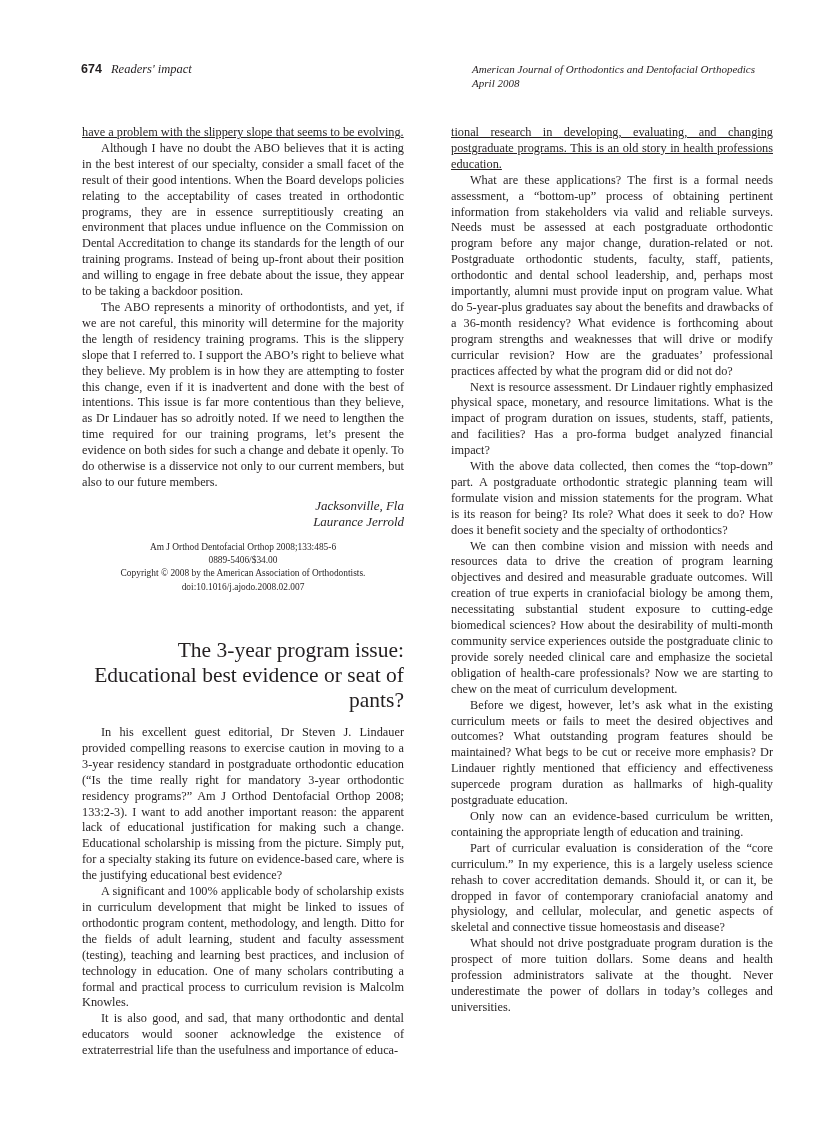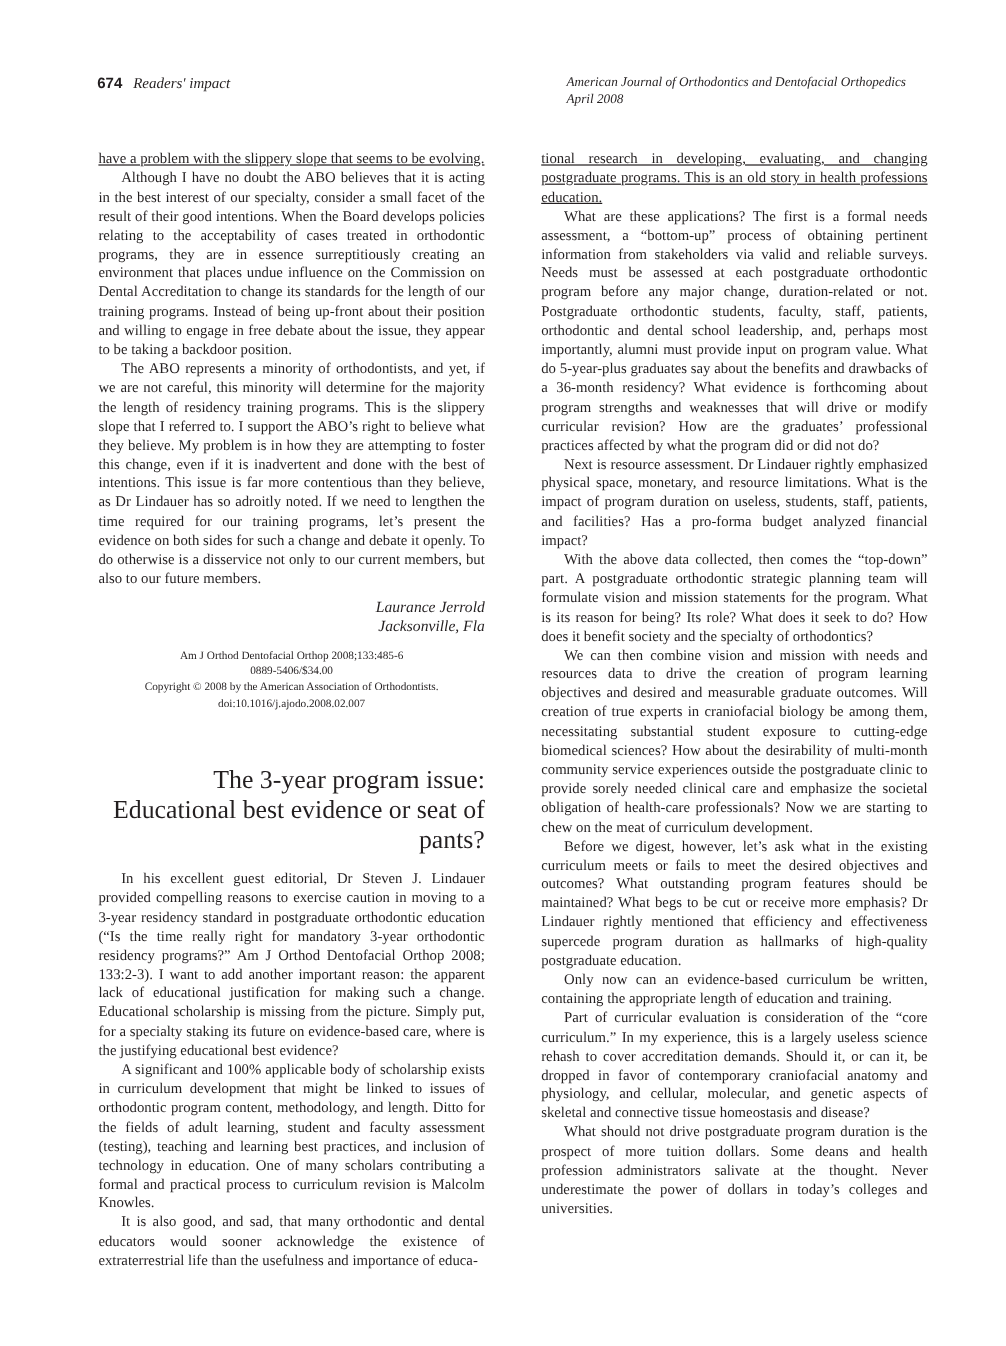--- a/index.html
+++ b/index.html
@@ -28,38 +28,38 @@
 <div class="header-right">
   <div>American Journal of Orthodontics and Dentofacial Orthopedics</div>
   <div>April 2008</div>
 </div>
 
 <div class="col col-left">
   <p class="noindent">have a problem with the slippery slope that seems to be evolving.</p>
   <p>Although I have no doubt the ABO believes that it is acting in the best interest of our specialty, consider a small facet of the result of their good intentions. When the Board develops policies relating to the acceptability of cases treated in orthodontic programs, they are in essence surreptitiously creating an environment that places undue influence on the Commission on Dental Accreditation to change its standards for the length of our training programs. Instead of being up-front about their position and willing to engage in free debate about the issue, they appear to be taking a backdoor position.</p>
   <p>The ABO represents a minority of orthodontists, and yet, if we are not careful, this minority will determine for the majority the length of residency training programs. This is the slippery slope that I referred to. I support the ABO’s right to believe what they believe. My problem is in how they are attempting to foster this change, even if it is inadvertent and done with the best of intentions. This issue is far more contentious than they believe, as Dr Lindauer has so adroitly noted. If we need to lengthen the time required for our training programs, let’s present the evidence on both sides for such a change and debate it openly. To do otherwise is a disservice not only to our current members, but also to our future members.</p>
   <div class="signature">
+    <div>Jacksonville, Fla</div>
     <div>Laurance Jerrold</div>
-    <div>Jacksonville, Fla</div>
   </div>
   <div class="citation">
     <div>Am J Orthod Dentofacial Orthop 2008;133:485-6</div>
     <div>0889-5406/$34.00</div>
     <div>Copyright © 2008 by the American Association of Orthodontists.</div>
     <div>doi:10.1016/j.ajodo.2008.02.007</div>
   </div>
   <h2 class="article-title">The 3-year program issue: Educational best evidence or seat of pants?</h2>
   <p>In his excellent guest editorial, Dr Steven J. Lindauer provided compelling reasons to exercise caution in moving to a 3-year residency standard in postgraduate orthodontic education (“Is the time really right for mandatory 3-year orthodontic residency programs?” Am J Orthod Dentofacial Orthop 2008; 133:2-3). I want to add another important reason: the apparent lack of educational justification for making such a change. Educational scholarship is missing from the picture. Simply put, for a specialty staking its future on evidence-based care, where is the justifying educational best evidence?</p>
   <p>A significant and 100% applicable body of scholarship exists in curriculum development that might be linked to issues of orthodontic program content, methodology, and length. Ditto for the fields of adult learning, student and faculty assessment (testing), teaching and learning best practices, and inclusion of technology in education. One of many scholars contributing a formal and practical process to curriculum revision is Malcolm Knowles.</p>
   <p>It is also good, and sad, that many orthodontic and dental educators would sooner acknowledge the existence of extraterrestrial life than the usefulness and importance of educa-</p>
 </div>
 
 <div class="col col-right">
   <p class="noindent">tional research in developing, evaluating, and changing postgraduate programs. This is an old story in health professions education.</p>
   <p>What are these applications? The first is a formal needs assessment, a “bottom-up” process of obtaining pertinent information from stakeholders via valid and reliable surveys. Needs must be assessed at each postgraduate orthodontic program before any major change, duration-related or not. Postgraduate orthodontic students, faculty, staff, patients, orthodontic and dental school leadership, and, perhaps most importantly, alumni must provide input on program value. What do 5-year-plus graduates say about the benefits and drawbacks of a 36-month residency? What evidence is forthcoming about program strengths and weaknesses that will drive or modify curricular revision? How are the graduates’ professional practices affected by what the program did or did not do?</p>
-  <p>Next is resource assessment. Dr Lindauer rightly emphasized physical space, monetary, and resource limitations. What is the impact of program duration on useless, students, staff, patients, and facilities? Has a pro-forma budget analyzed financial impact?</p>
+  <p>Next is resource assessment. Dr Lindauer rightly emphasized physical space, monetary, and resource limitations. What is the impact of program duration on issues, students, staff, patients, and facilities? Has a pro-forma budget analyzed financial impact?</p>
   <p>With the above data collected, then comes the “top-down” part. A postgraduate orthodontic strategic planning team will formulate vision and mission statements for the program. What is its reason for being? Its role? What does it seek to do? How does it benefit society and the specialty of orthodontics?</p>
   <p>We can then combine vision and mission with needs and resources data to drive the creation of program learning objectives and desired and measurable graduate outcomes. Will creation of true experts in craniofacial biology be among them, necessitating substantial student exposure to cutting-edge biomedical sciences? How about the desirability of multi-month community service experiences outside the postgraduate clinic to provide sorely needed clinical care and emphasize the societal obligation of health-care professionals? Now we are starting to chew on the meat of curriculum development.</p>
   <p>Before we digest, however, let’s ask what in the existing curriculum meets or fails to meet the desired objectives and outcomes? What outstanding program features should be maintained? What begs to be cut or receive more emphasis? Dr Lindauer rightly mentioned that efficiency and effectiveness supercede program duration as hallmarks of high-quality postgraduate education.</p>
   <p>Only now can an evidence-based curriculum be written, containing the appropriate length of education and training.</p>
   <p>Part of curricular evaluation is consideration of the “core curriculum.” In my experience, this is a largely useless science rehash to cover accreditation demands. Should it, or can it, be dropped in favor of contemporary craniofacial anatomy and physiology, and cellular, molecular, and genetic aspects of skeletal and connective tissue homeostasis and disease?</p>
   <p>What should not drive postgraduate program duration is the prospect of more tuition dollars. Some deans and health profession administrators salivate at the thought. Never underestimate the power of dollars in today’s colleges and universities.</p>
 </div>
 
 </body></html>

